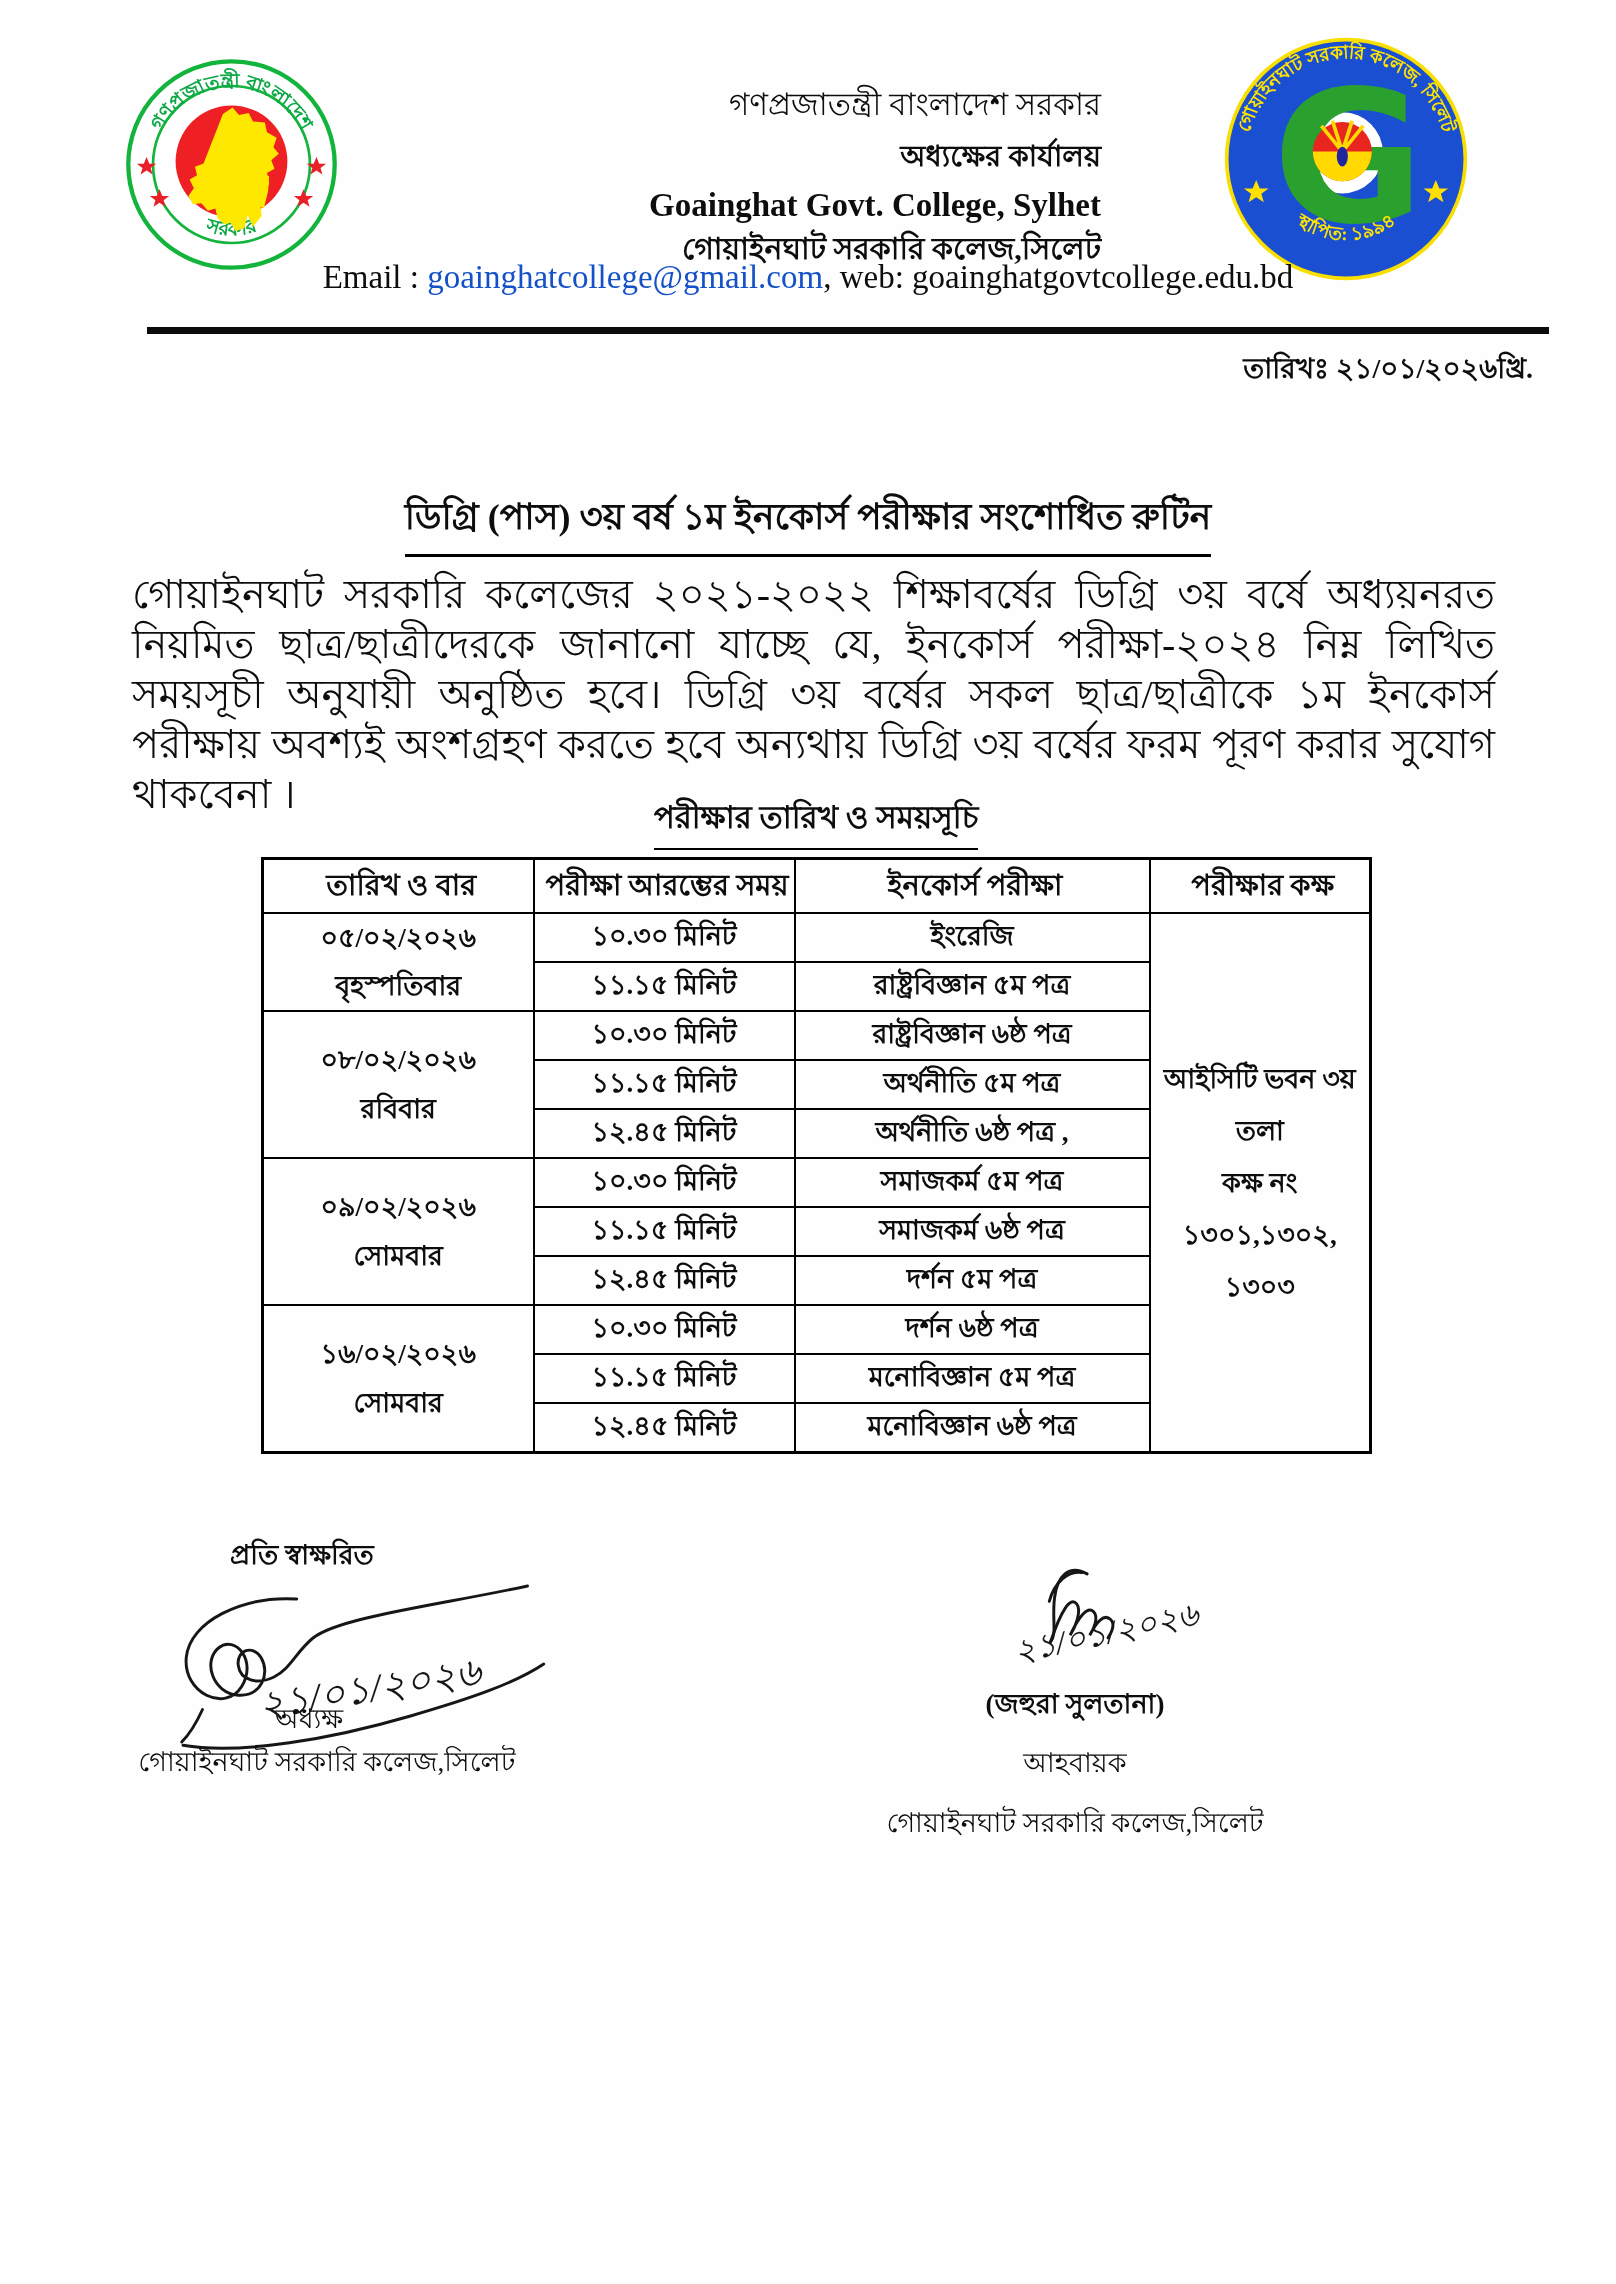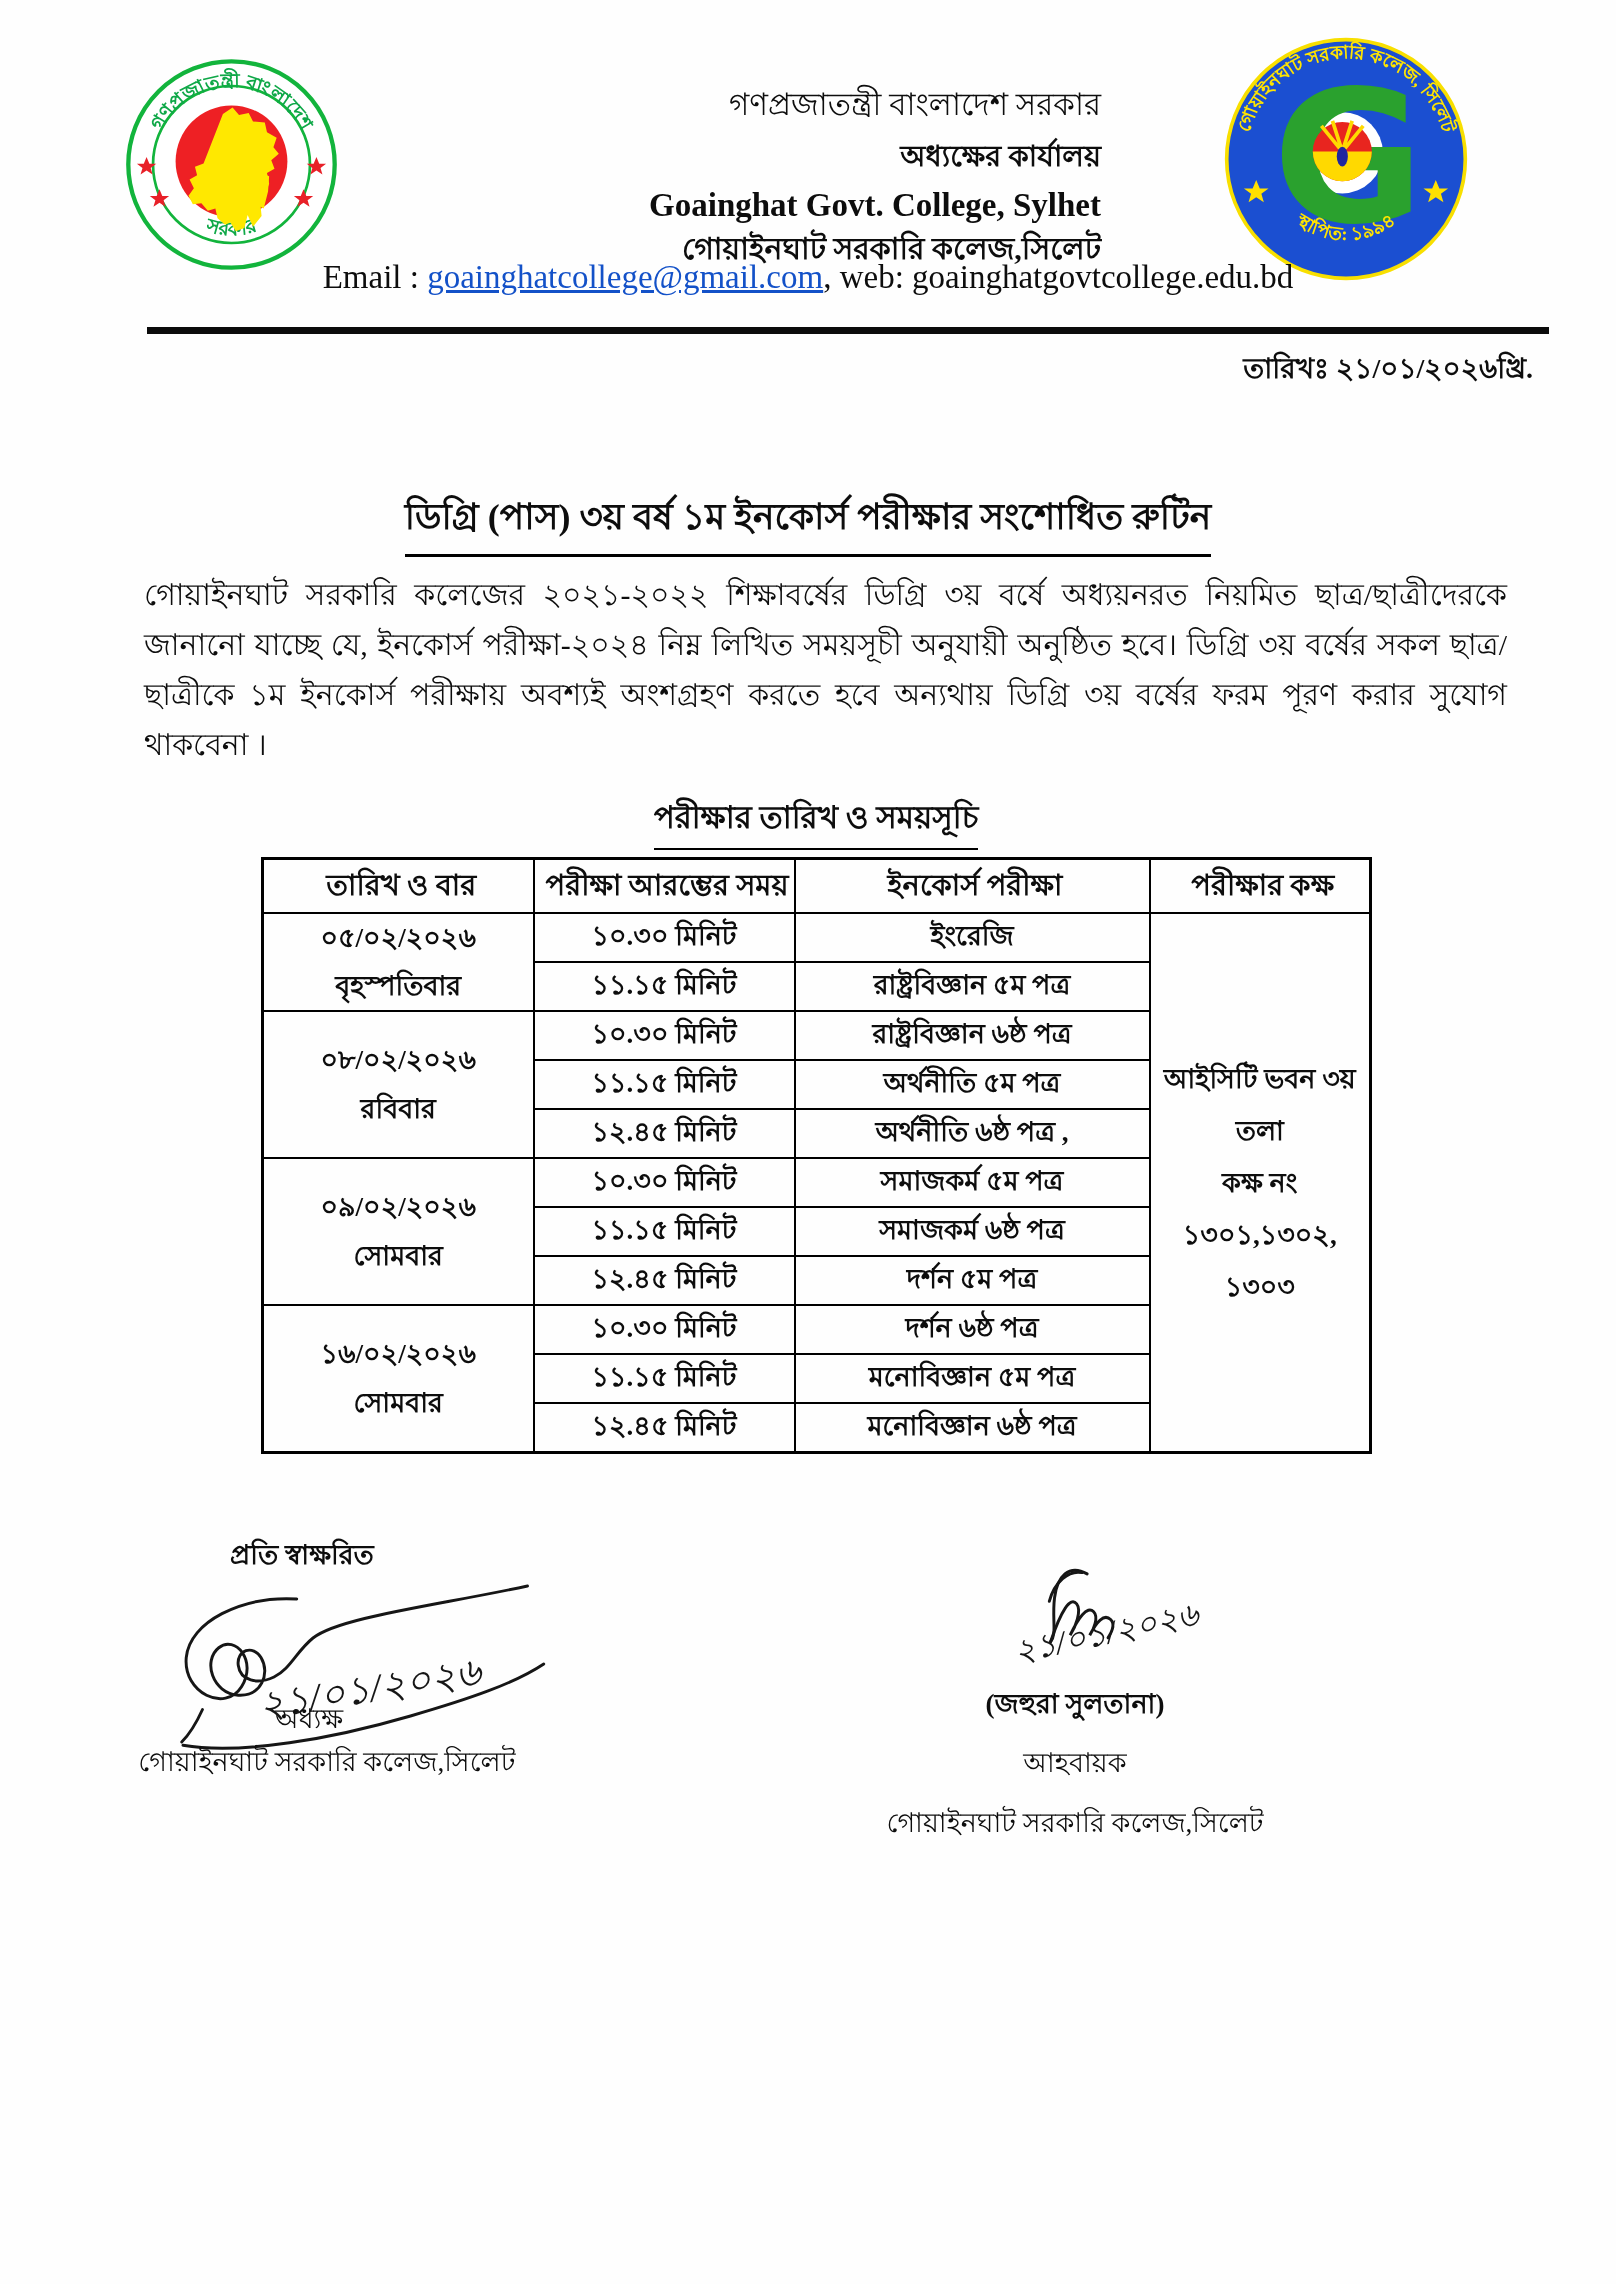--- a/index.html
+++ b/index.html
@@ -19,32 +19,32 @@
     position:absolute;left:482px;top:85px;width:619px;text-align:right;
   }
   .lh-govt{font-size:31px;line-height:40px;margin-bottom:11.7px;}
   .lh-office{font-size:29px;line-height:38px;font-weight:bold;margin-bottom:10.4px;}
   .lh-college-en{font-size:33px;line-height:40px;font-weight:bold;margin-bottom:5.2px;}
   .lh-college-bn{font-size:30px;line-height:38px;font-weight:bold;}
   .contact-line{
     position:absolute;left:0;top:259px;width:100%;text-align:center;
     font-size:33px;
   }
-  .email-link{color:#1351c8;text-decoration:underline;cursor:pointer;text-align:center;}
+  .email-link{color:#1351c8;cursor:pointer;text-align:center;}
   .rule{position:absolute;left:147px;top:327px;width:1402px;height:6.5px;background:#0b0b0b;}
   .date-line{position:absolute;top:347px;right:83px;font-size:28px;font-weight:600;}
   
   .notice-title{position:absolute;left:0;top:489px;width:100%;text-align:center;}
   .notice-title span{
     display:inline-block;font-size:36px;font-weight:bold;
     border-bottom:3.3px solid #000;padding-bottom:5.2px;
   }
   .notice-body{
-    position:absolute;left:144px;top:570px;width:1363px;
-    font-size:30px;line-height:50px;text-align:justify;margin:0;
+    position:absolute;left:132px;top:570px;width:1363px;
+    font-size:40px;line-height:50px;text-align:justify;margin:0;
   }
   
   .table-caption{position:absolute;left:8px;top:793px;width:100%;text-align:center;}
   .table-caption span{
     display:inline-block;font-size:31px;font-weight:bold;
     border-bottom:2.6px solid #000;padding-bottom:2.6px;
   }
   table.schedule{
     position:absolute;left:261px;top:857px;width:1107px;
     border-collapse:collapse;table-layout:fixed;

